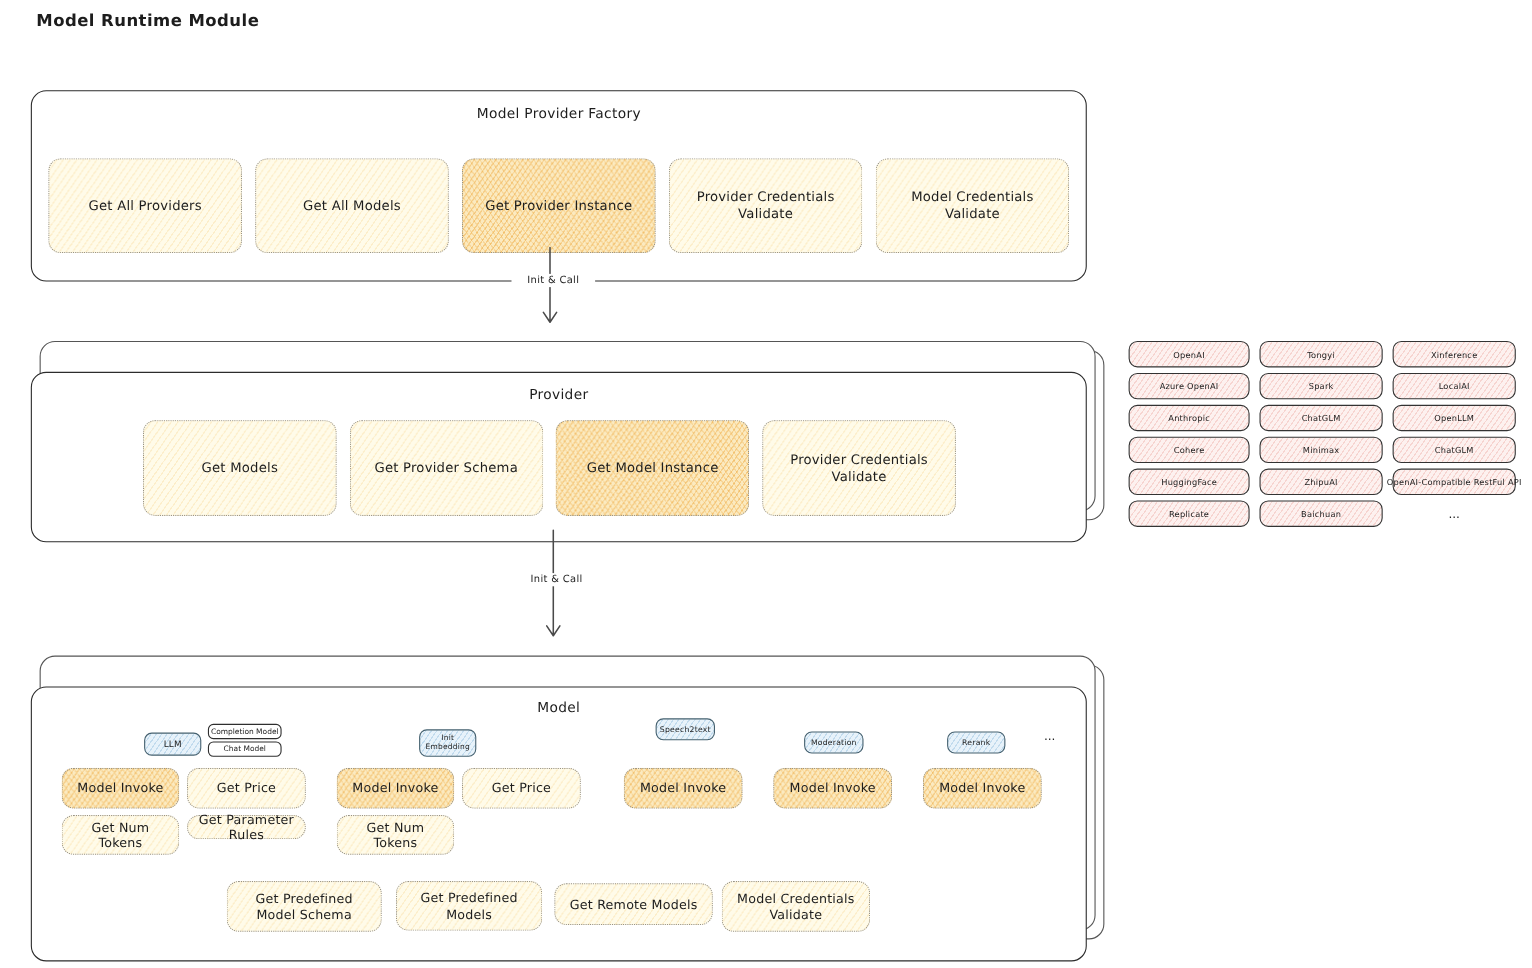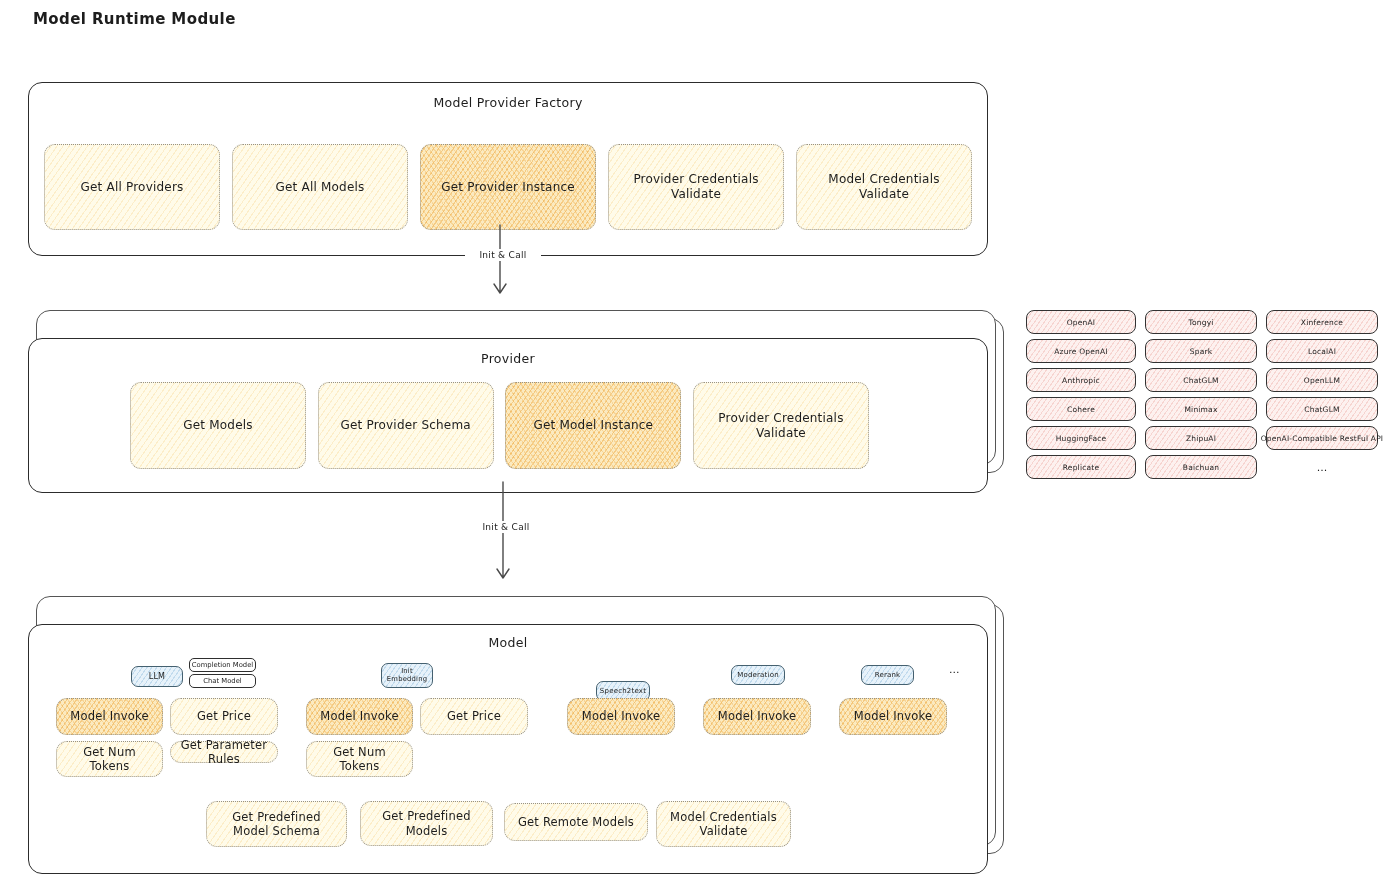--- a/index.html
+++ b/index.html
@@ -99,21 +99,21 @@
 
   <div class="stack-layer z1" style="left:44px;top:604px;width:958px;height:248px;"></div>
   <div class="stack-layer z2" style="left:36px;top:596px;width:958px;height:248px;"></div>
   <div class="outer-box" id="model-box" style="left:28px;top:588px;width:958px;height:248px;">
     <div class="box-title" style="top:10px;">Model</div>
     <div class="more-dots" style="left:920px;top:38px;">...</div>
   <div class="tag-blue" style="left: 102px; top: 41px; width: 52px; height: 21px; font-size: 8px;">LLM</div>
       <div class="tag-white" style="left: 160px; top: 33px; width: 67px; height: 14px;">Completion Model</div>
       <div class="tag-white" style="left: 160px; top: 49px; width: 67px; height: 14px;">Chat Model</div>
       <div class="tag-blue" style="left: 352px; top: 38px; width: 52px; height: 25px; font-size: 6.8px;">Init Embedding</div>
-      <div class="tag-blue" style="left: 567px; top: 56px; width: 54px; height: 20px; font-size: 7px;">Speech2text</div>
+      <div class="tag-blue" style="left: 567px; top: 28px; width: 54px; height: 20px; font-size: 7px;">Speech2text</div>
       <div class="tag-blue" style="left: 702px; top: 40px; width: 54px; height: 20px; font-size: 7px;">Moderation</div>
       <div class="tag-blue" style="left: 832px; top: 40px; width: 53px; height: 20px; font-size: 7px;">Rerank</div>
       <div class="method fill-hl m-abs" style="left: 27px; top: 73px; width: 107px; height: 37px; font-size: 11.5px;">Model Invoke</div>
       <div class="method fill-light m-abs" style="left: 141px; top: 73px; width: 108px; height: 37px; font-size: 11.5px;">Get Price</div>
       <div class="method fill-hl m-abs" style="left: 277px; top: 73px; width: 107px; height: 37px; font-size: 11.5px;">Model Invoke</div>
       <div class="method fill-light m-abs" style="left: 391px; top: 73px; width: 108px; height: 37px; font-size: 11.5px;">Get Price</div>
       <div class="method fill-hl m-abs" style="left: 538px; top: 73px; width: 108px; height: 37px; font-size: 11.5px;">Model Invoke</div>
       <div class="method fill-hl m-abs" style="left: 674px; top: 73px; width: 108px; height: 37px; font-size: 11.5px;">Model Invoke</div>
       <div class="method fill-hl m-abs" style="left: 810px; top: 73px; width: 108px; height: 37px; font-size: 11.5px;">Model Invoke</div>
       <div class="method fill-light m-abs" style="left: 27px; top: 116px; width: 107px; height: 36px; font-size: 11.5px;">Get Num Tokens</div>

